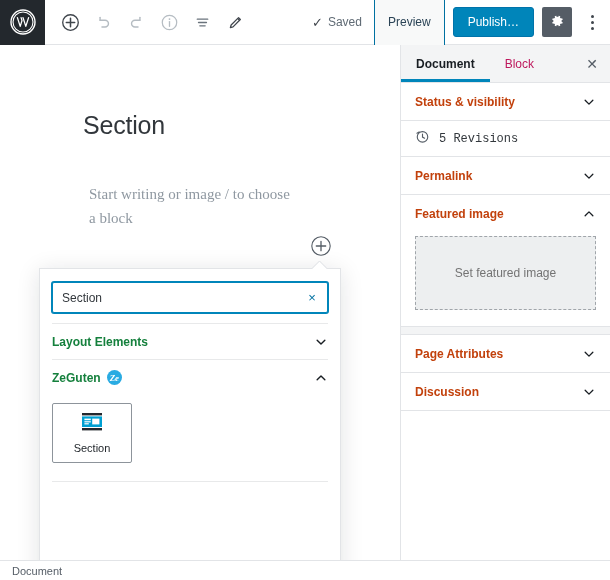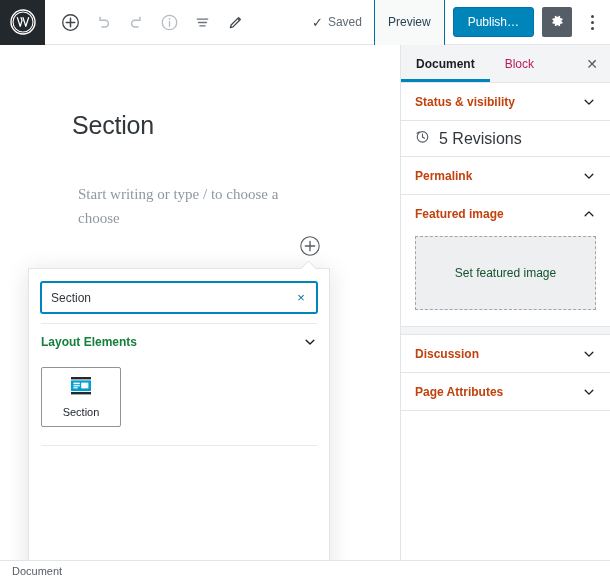--- a/index.html
+++ b/index.html
@@ -131,21 +131,21 @@
   .btn-kebab i {
     display: block;
     width: 3px; height: 3px;
     border-radius: 50%;
     background: #40464d;
   }
 
   
   .editor {
     position: absolute;
-    top: 45px; left: 0;
+    top: 45px; left: 11px;
     width: 400px;
     height: 515px;
     background: #ffffff;
     overflow: hidden;
   }
 
   .post-title {
     position: absolute;
     left: 72px;
     top: 66px;
@@ -390,40 +390,40 @@
   .sb-rev {
     height: 36px;
     display: flex;
     align-items: center;
     gap: 9px;
     padding: 0 14px;
     border-bottom: 1px solid #e2e4e7;
     cursor: pointer;
   }
   .sb-rev-label {
-    font-size: 16px;
+    font-size: 12px;
     color: #32373c;
-    font-family: Liberation Sans, sans-serif;
+    font-family: Liberation Mono, monospace;
   }
 
   .featured-body {
     padding: 4px 14px 16px 14px;
   }
   .featured-drop {
     height: 74px;
     border: 1px dashed #a0a5aa;
     background: #edeff0;
     display: flex;
     align-items: center;
     justify-content: center;
     cursor: pointer;
   }
   .featured-drop span {
     font-size: 12px;
-    color: #14532d;
+    color: #737373;
     font-family: "Liberation Sans", sans-serif;
   }
   .sb-gap {
     height: 9px;
     background: #f3f4f5;
     border-top: 1px solid #e2e4e7;
     border-bottom: 1px solid #e2e4e7;
   }
 
   
@@ -529,21 +529,21 @@
         <i></i>
         <i></i>
       </button>
     </div>
   </div>
 
   <div class="editor">
 
     <div class="post-title">Section</div>
 
-    <div class="para-placeholder">Start writing or type / to choose a choose</div>
+    <div class="para-placeholder">Start writing or image / to choose a block</div>
 
     <div class="inline-inserter">
       <span>
         <svg width="22" height="22" viewBox="0 0 22 22">
           <circle cx="11" cy="11" r="9.2" fill="#fff" stroke="#555d66" stroke-width="1.1"></circle>
           <path d="M11 6.3 V15.7 M6.3 11 H15.7" stroke="#555d66" stroke-width="1.3" stroke-linecap="round"></path>
         </svg>
       </span>
     </div>
 
@@ -559,20 +559,29 @@
 
       <div class="cat-row">
         <span class="cat-label">Layout Elements</span>
         <span class="cat-chevron">
           <svg width="14" height="14" viewBox="0 0 16 16">
             <path d="M3.6 6 L8 10.4 L12.4 6" fill="none" stroke="#191e23" stroke-width="1.6" stroke-linecap="round" stroke-linejoin="round"></path>
           </svg>
         </span>
       </div>
 
+      <div class="cat-row">
+        <span class="cat-label">ZeGuten</span>
+        <span class="ze-badge">Ze</span>
+        <span class="cat-chevron">
+          <svg width="14" height="14" viewBox="0 0 16 16">
+            <path d="M3.6 10 L8 5.6 L12.4 10" fill="none" stroke="#191e23" stroke-width="1.6" stroke-linecap="round" stroke-linejoin="round"></path>
+          </svg>
+        </span>
+      </div>
 
       <div class="block-grid">
         <div class="block-item">
           <span>
             <svg width="22" height="20" viewBox="0 0 22 20">
               <rect x="1" y="1" width="20" height="2.4" fill="#23282d"></rect>
               <rect x="1" y="4.4" width="20" height="10.6" fill="#00a0d2"></rect>
               <rect x="3.4" y="6.6" width="6.4" height="1.6" fill="#ffffff"></rect>
               <rect x="3.4" y="9.2" width="6.4" height="1.2" fill="#ffffff"></rect>
               <rect x="3.4" y="11.2" width="4.4" height="1.2" fill="#ffffff"></rect>
@@ -642,38 +651,38 @@
         <div class="featured-drop">
           <span>Set featured image</span>
         </div>
       </div>
     </div>
 
     <div class="sb-gap"></div>
 
     <div class="sb-panel">
       <div class="sb-panel-header">
+        <span class="sb-panel-title">Page Attributes</span>
+        <span class="sb-panel-chevron">
+          <svg width="14" height="14" viewBox="0 0 16 16">
+            <path d="M3.6 6 L8 10.4 L12.4 6" fill="none" stroke="#191e23" stroke-width="1.5" stroke-linecap="round" stroke-linejoin="round"></path>
+          </svg>
+        </span>
+      </div>
+    </div>
+
+    <div class="sb-panel">
+      <div class="sb-panel-header">
         <span class="sb-panel-title">Discussion</span>
         <span class="sb-panel-chevron">
           <svg width="14" height="14" viewBox="0 0 16 16">
             <path d="M3.6 6 L8 10.4 L12.4 6" fill="none" stroke="#191e23" stroke-width="1.5" stroke-linecap="round" stroke-linejoin="round"></path>
           </svg>
         </span>
       </div>
     </div>
-
-    <div class="sb-panel">
-      <div class="sb-panel-header">
-        <span class="sb-panel-title">Page Attributes</span>
-        <span class="sb-panel-chevron">
-          <svg width="14" height="14" viewBox="0 0 16 16">
-            <path d="M3.6 6 L8 10.4 L12.4 6" fill="none" stroke="#191e23" stroke-width="1.5" stroke-linecap="round" stroke-linejoin="round"></path>
-          </svg>
-        </span>
-      </div>
-    </div>
   </div>
 
   <div class="statusbar">
     <span>Document</span>
   </div>
 
 </div>
 
 </body></html>

